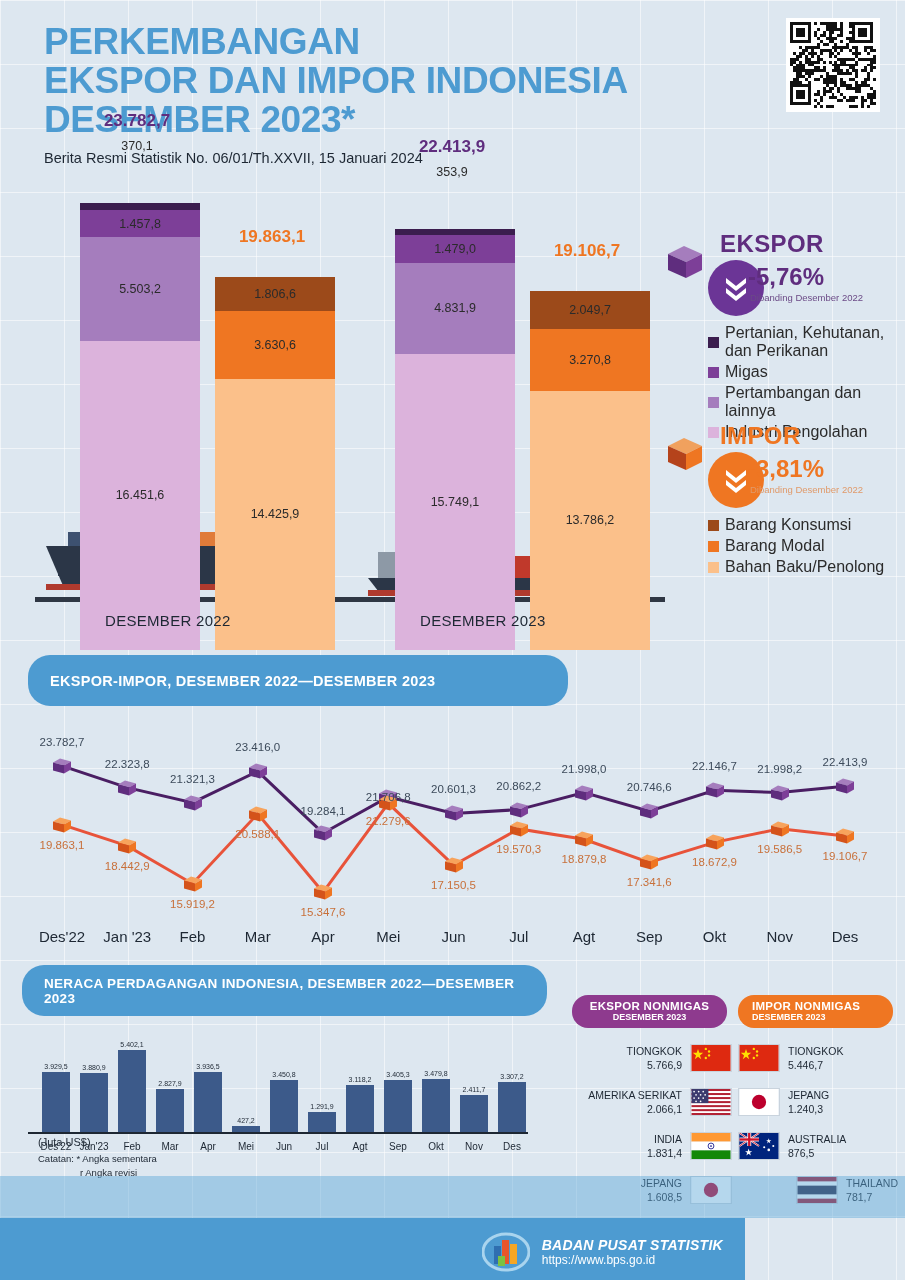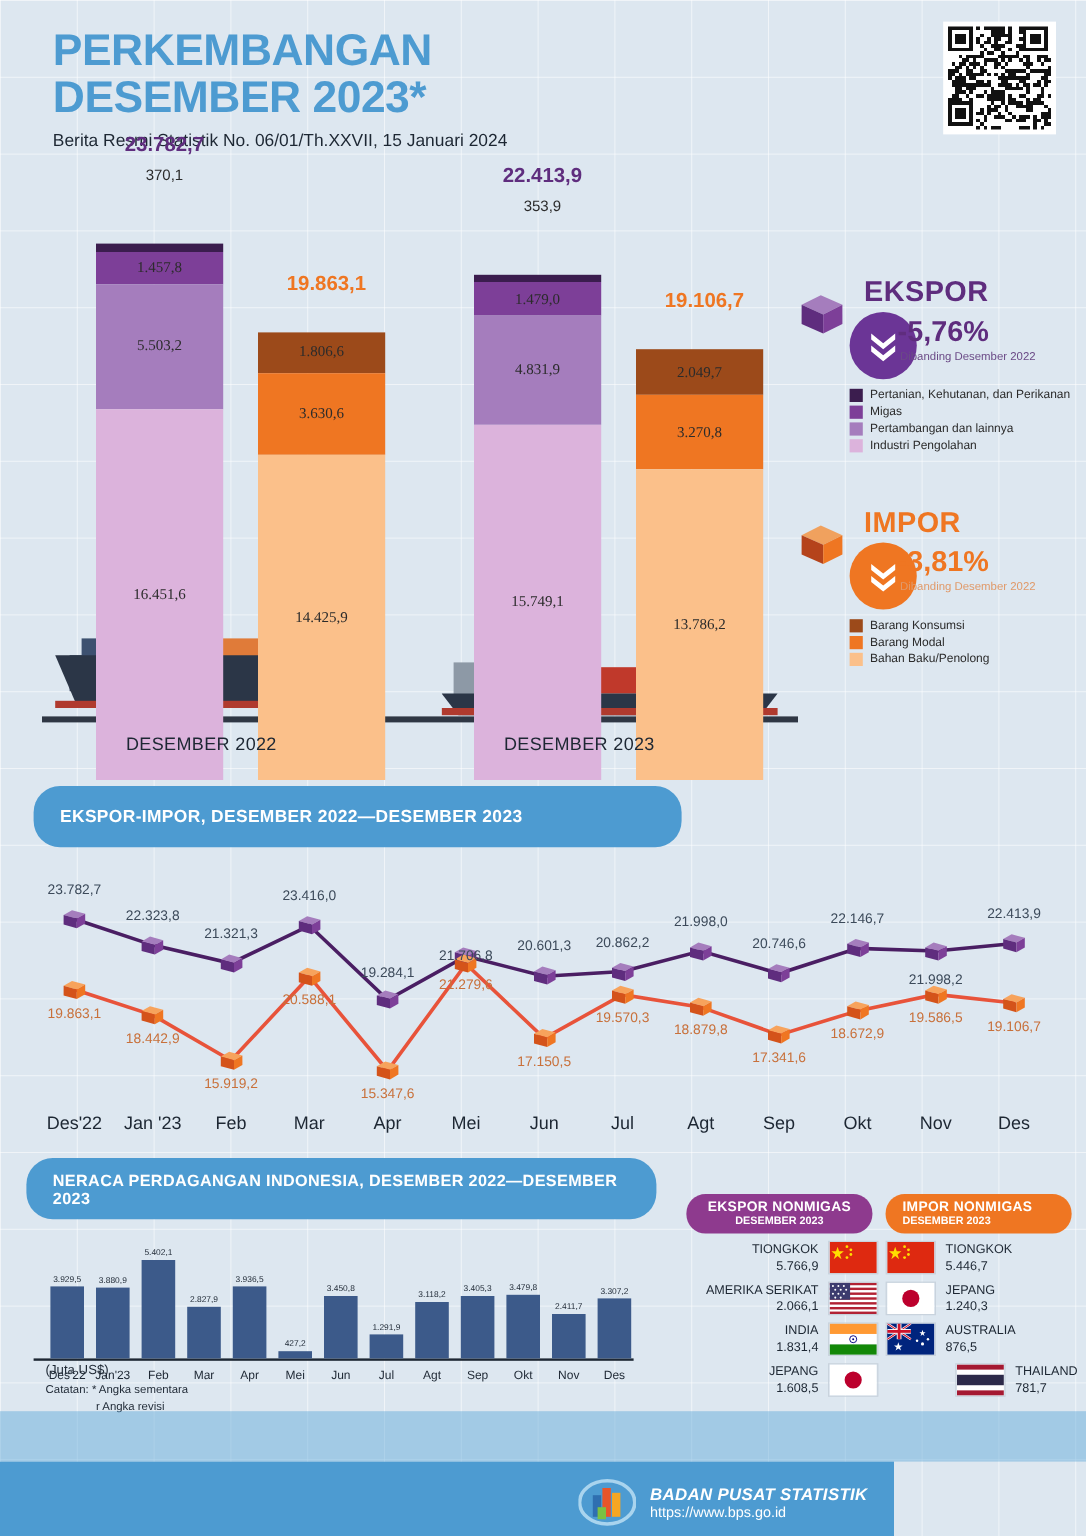--- a/index.html
+++ b/index.html
@@ -19,37 +19,37 @@
   
   .header { position:absolute; left:44px; top:22px; }
   .title { font-size:37px; font-weight:bold; color:#4d9bd1; line-height:1.06; letter-spacing:-0.4px; }
   .subtitle { margin-top:10px; font-size:14.5px; color:#1d2733; }
   .qr { position:absolute; right:25px; top:18px; width:94px; height:94px; background:#fff; padding:4px; }
   .qr svg { display:block; }
 
   
   .bars-area { position:absolute; left:0; top:200px; width:905px; height:450px; }
   .baseline { position:absolute; left:35px; top:397px; width:630px; height:5px; background:#2f3744; }
-  .bar { position:absolute; bottom:0; width:106px;font-family:Liberation Serif, serif; }
+  .bar { position:absolute; bottom:0; width:120px; }
   .seg { position:relative; display:flex; align-items:center; justify-content:center;
          font-size:12.5px; color:#2b2b2b; }
   .bartotal { position:absolute; width:160px; text-align:center; font-size:17px; font-weight:bold; }
   .subtop { position:absolute; width:160px; text-align:center; font-size:12.5px; color:#2b2b2b; }
   .axislabel { position:absolute; top:412px; font-size:15px; color:#1d2733; letter-spacing:.3px; }
 
   
   .kpi { position:absolute; }
   .kpi-title { font-size:24px; font-weight:bold; letter-spacing:.4px; }
   .kpi-circle { position:absolute; width:56px; height:56px; border-radius:50%;
                 display:flex; align-items:center; justify-content:center; }
   .kpi-pct { position:absolute; font-size:24px; font-weight:bold; }
   .kpi-note { position:absolute; font-size:9.5px; }
   .legend-row { display:flex; align-items:center; gap:6px; margin-bottom:3px; }
   .swatch { width:11px; height:11px; flex:0 0 auto; }
-  .legend-txt { font-size:10px; color:#2b2b2b; }
+  .legend-txt { font-size:16px; color:#2b2b2b; }
   .cube { position:absolute; }
 
   
   .pill { position:absolute; border-radius:22px; display:flex; align-items:center;
           color:#fff; font-weight:bold; letter-spacing:.3px; }
   .pill-main { background:#4d9bd1; height:51px; padding:0 22px; font-size:14.5px; }
 
   
   .linechart { position:absolute; left:0; top:700px; width:905px; height:250px; }
   .lc-label { position:absolute; font-size:11.5px; white-space:nowrap; }
@@ -61,21 +61,21 @@
   .bb { position:absolute; bottom:28px; background:#3c5a8a; width:28px; }
   .bb-val { position:absolute; font-size:7px; color:#1d2733; text-align:center; width:48px; transform:translateX(-50%); }
   .bb-x { position:absolute; bottom:8px; font-size:10px; color:#1d2733; text-align:center; width:50px; transform:translateX(-50%); }
   .bb-axis { position:absolute; bottom:26px; left:28px; width:500px; height:2.5px; background:#1d2733; }
 
   
   .cpanel { position:absolute; top:995px; }
   .cpill { border-radius:16px; padding:5px 16px 6px; text-align:center; color:#fff; }
   .cpill-t1 { font-size:11.5px; font-weight:bold; letter-spacing:.3px; }
   .cpill-t2 { font-size:9px; font-weight:bold; }
-  .crow { display:flex; align-items:center; gap:8px; margin-top:6px; }
+  .crow { display:flex; align-items:center; gap:8px; margin-top:16px; }
   .cname { font-size:10.5px; color:#1d2733; line-height:1.25; }
   .cval { font-size:10.5px; color:#1d2733; }
   .flag { width:42px; height:28px; border:1px solid #c9d3dd; flex:0 0 auto; }
 
   
   .notes { position:absolute; left:38px; top:1152px; font-size:9.5px; color:#1d2733; line-height:1.5; }
   .unit { position:absolute; left:38px; top:1136px; font-size:11px; color:#1d2733; }
   .footer { position:absolute; left:0; bottom:0; width:745px; height:62px; background:#4d9bd1; }
   .fbrand { position:absolute; right:22px; top:14px; text-align:left; }
   .fbrand .b1 { font-size:14px; font-weight:bold; font-style:italic; color:#fff; letter-spacing:.3px; }
@@ -83,20 +83,21 @@
   .footer-band { position:absolute; left:0; bottom:62px; width:905px; height:42px; background:#5aa7d8; opacity:.45; }
 </style>
 </head>
 <body>
 
 <div class="grid-bg"></div>
 
 <div class="header">
   <div class="title">
     <div>PERKEMBANGAN</div>
+    <div>EKSPOR DAN IMPOR INDONESIA</div>
     <div>DESEMBER 2023*</div>
   </div>
   <div class="subtitle">Berita Resmi Statistik No. 06/01/Th.XXVII, 15 Januari 2024</div>
 </div>
 <div class="qr">
   <svg width="86" height="86" viewBox="0 0 29 29" shape-rendering="crispEdges">
     <rect width="29" height="29" fill="#fff"></rect>
     <g fill="#111" id="qrcells">
         <rect x="8" y="0" width="1" height="1"></rect>
         <rect x="10" y="0" width="1" height="1"></rect>
@@ -726,21 +727,21 @@
       <div class="lc-label" style="left:127.25px; top:57.643px; transform:translateX(-50%); color:#3c4a5a;">22.323,8</div>
       <div class="lc-label" style="left:192.5px; top:72.68050000000001px; transform:translateX(-50%); color:#3c4a5a;">21.321,3</div>
       <div class="lc-label" style="left:257.75px; top:41.25999999999999px; transform:translateX(-50%); color:#3c4a5a;">23.416,0</div>
       <div class="lc-label" style="left:323px; top:105.23850000000004px; transform:translateX(-50%); color:#3c4a5a;">19.284,1</div>
       <div class="lc-label" style="left:388.25px; top:66.898px; transform:translateX(-50%); color:#3c4a5a;margin-top:24px;">21.706,8</div>
       <div class="lc-label" style="left:453.5px; top:83.4805px; transform:translateX(-50%); color:#3c4a5a;">20.601,3</div>
       <div class="lc-label" style="left:518.75px; top:79.567px; transform:translateX(-50%); color:#3c4a5a;">20.862,2</div>
       <div class="lc-label" style="left:584px; top:62.53px; transform:translateX(-50%); color:#3c4a5a;">21.998,0</div>
       <div class="lc-label" style="left:649.25px; top:81.30100000000003px; transform:translateX(-50%); color:#3c4a5a;">20.746,6</div>
       <div class="lc-label" style="left:714.5px; top:60.299499999999995px; transform:translateX(-50%); color:#3c4a5a;">22.146,7</div>
-      <div class="lc-label" style="left:779.75px; top:62.527px; transform:translateX(-50%); color:#3c4a5a;margin-top:48px;">21.998,2</div>
+      <div class="lc-label" style="left:779.75px; top:62.527px; transform:translateX(-50%); color:#3c4a5a;">21.998,2</div>
       <div class="lc-label" style="left:845px; top:56.29149999999997px; transform:translateX(-50%); color:#3c4a5a;">22.413,9</div>
       <div class="lc-label" style="left:62px; top:138.55350000000004px; transform:translateX(-50%); color:#c8703a;">19.863,1</div>
       <div class="lc-label" style="left:127.25px; top:159.85649999999998px; transform:translateX(-50%); color:#c8703a;">18.442,9</div>
       <div class="lc-label" style="left:192.5px; top:197.712px; transform:translateX(-50%); color:#c8703a;">15.919,2</div>
       <div class="lc-label" style="left:257.75px; top:127.67850000000003px; transform:translateX(-50%); color:#c8703a;">20.588,1</div>
       <div class="lc-label" style="left:323px; top:206.286px; transform:translateX(-50%); color:#c8703a;">15.347,6</div>
       <div class="lc-label" style="left:388.25px; top:115.30600000000003px; transform:translateX(-50%); color:#c8703a;">21.279,6</div>
       <div class="lc-label" style="left:453.5px; top:179.2425px; transform:translateX(-50%); color:#c8703a;">17.150,5</div>
       <div class="lc-label" style="left:518.75px; top:142.9455px; transform:translateX(-50%); color:#c8703a;">19.570,3</div>
       <div class="lc-label" style="left:584px; top:153.303px; transform:translateX(-50%); color:#c8703a;">18.879,8</div>

